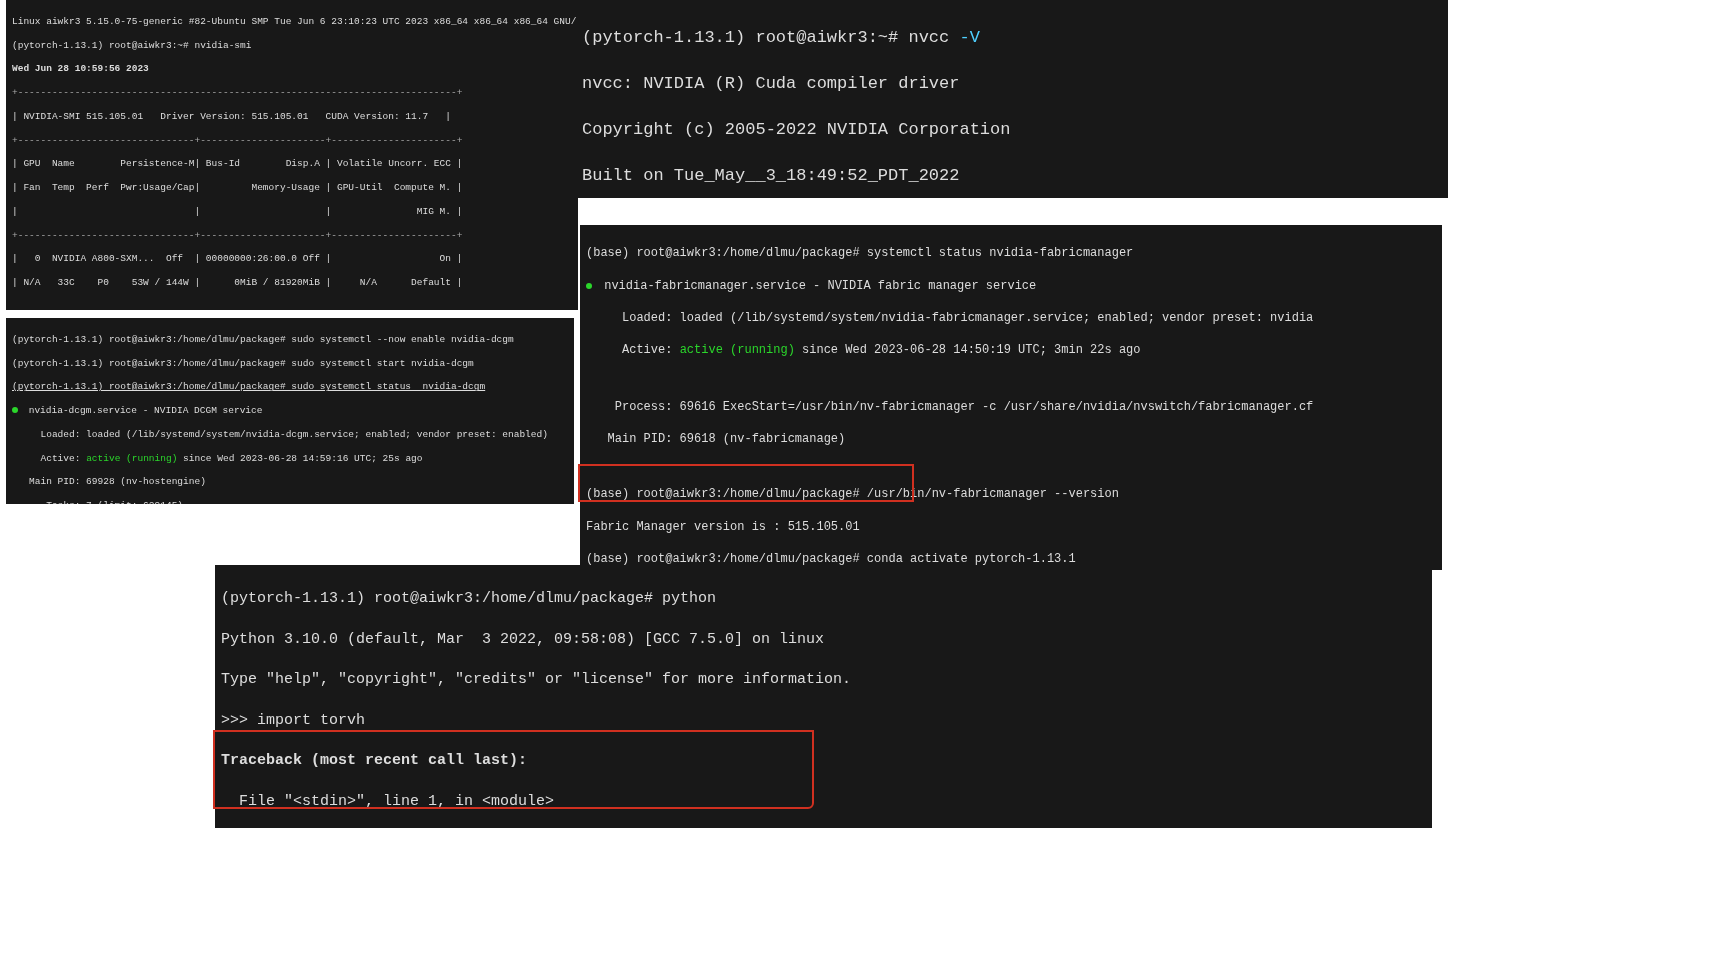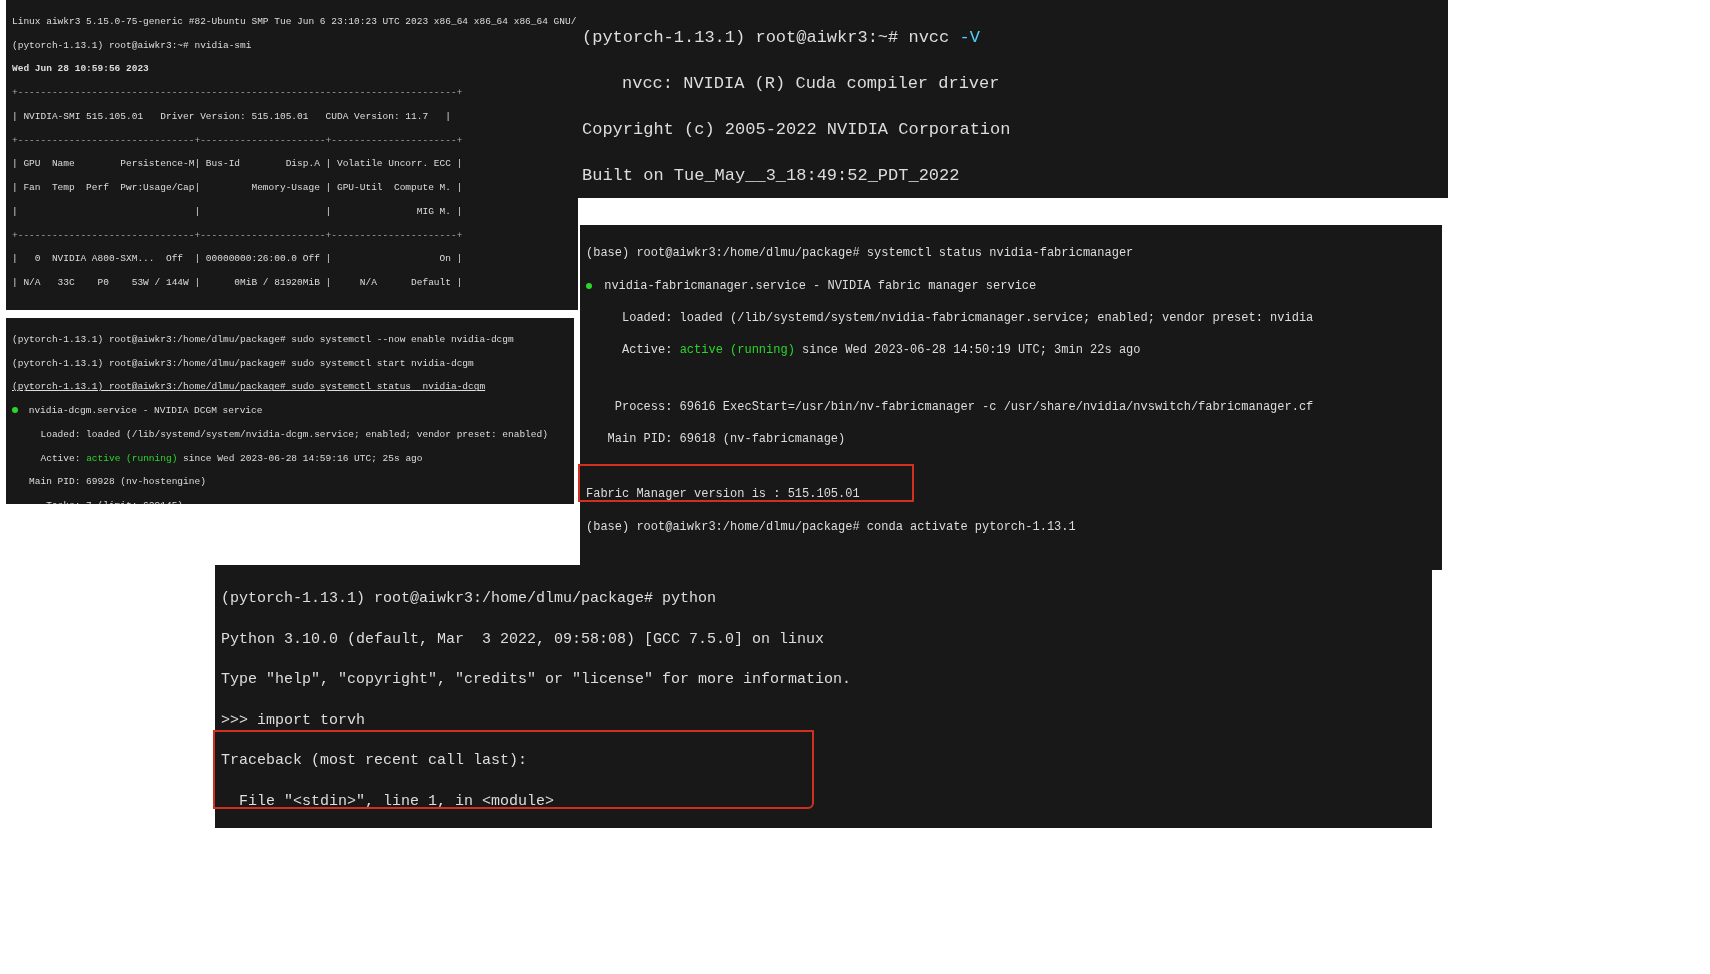--- a/index.html
+++ b/index.html
@@ -40,21 +40,21 @@
 
 
 
 
 
 
 </div>
 
 <div class="term big" style="left:576px;top:0px;width:860px;height:190px">
 <span style="display: block;"><span>(pytorch-1.13.1) root@aiwkr3:~# nvcc </span><span class="cyan">-V</span></span>
-<span style="display: block; margin-left: 40px;">nvcc: NVIDIA (R) Cuda compiler driver</span>
+<span style="display: block;">nvcc: NVIDIA (R) Cuda compiler driver</span>
 <span style="display: block;">Copyright (c) 2005-2022 NVIDIA Corporation</span>
 <span style="display: block;">Built on Tue_May__3_18:49:52_PDT_2022</span>
 
 
 
 </div>
 
 <div class="term" style="left:580px;top:225px;width:850px;height:236px;font-size:12px;line-height:1.35">
 <span style="display: block;">(base) root@aiwkr3:/home/dlmu/package# systemctl status nvidia-fabricmanager</span>
 <span style="display: block;"><span class="bullet"></span><span> nvidia-fabricmanager.service - NVIDIA fabric manager service</span></span>
@@ -86,34 +86,35 @@
 
 
 
 
 
 
 
 </div>
 
 <div class="term" style="left:580px;top:466px;width:850px;height:96px;font-size:12px;line-height:1.35">
+<span style="display: block;">(base) root@aiwkr3:/home/dlmu/package# /usr/bin/nv-fabricmanager --version</span>
 <span style="display: block;">Fabric Manager version is : 515.105.01</span>
 <span style="display: block;">(base) root@aiwkr3:/home/dlmu/package# conda activate pytorch-1.13.1</span>
 
 
 
 </div>
 <div class="redbox" style="left:578px;top:464px;width:332px;height:34px"></div>
 
 <div class="term big" style="left:215px;top:565px;width:1205px;height:255px;font-size:15px">
 <span style="display: block;">(pytorch-1.13.1) root@aiwkr3:/home/dlmu/package# python</span>
 <span style="display: block;">Python 3.10.0 (default, Mar  3 2022, 09:58:08) [GCC 7.5.0] on linux</span>
 <span style="display: block;">Type "help", "copyright", "credits" or "license" for more information.</span>
 <span style="display: block;">&gt;&gt;&gt; import torvh</span>
-<span style="display: block;">Traceback (most recent call last):</span>
+<span style="display: block; font-weight: bold;">Traceback (most recent call last):</span>
 <span style="display: block;">  File "&lt;stdin&gt;", line 1, in &lt;module&gt;</span>
 
 
 
 
 
 
 
 
 </div>

